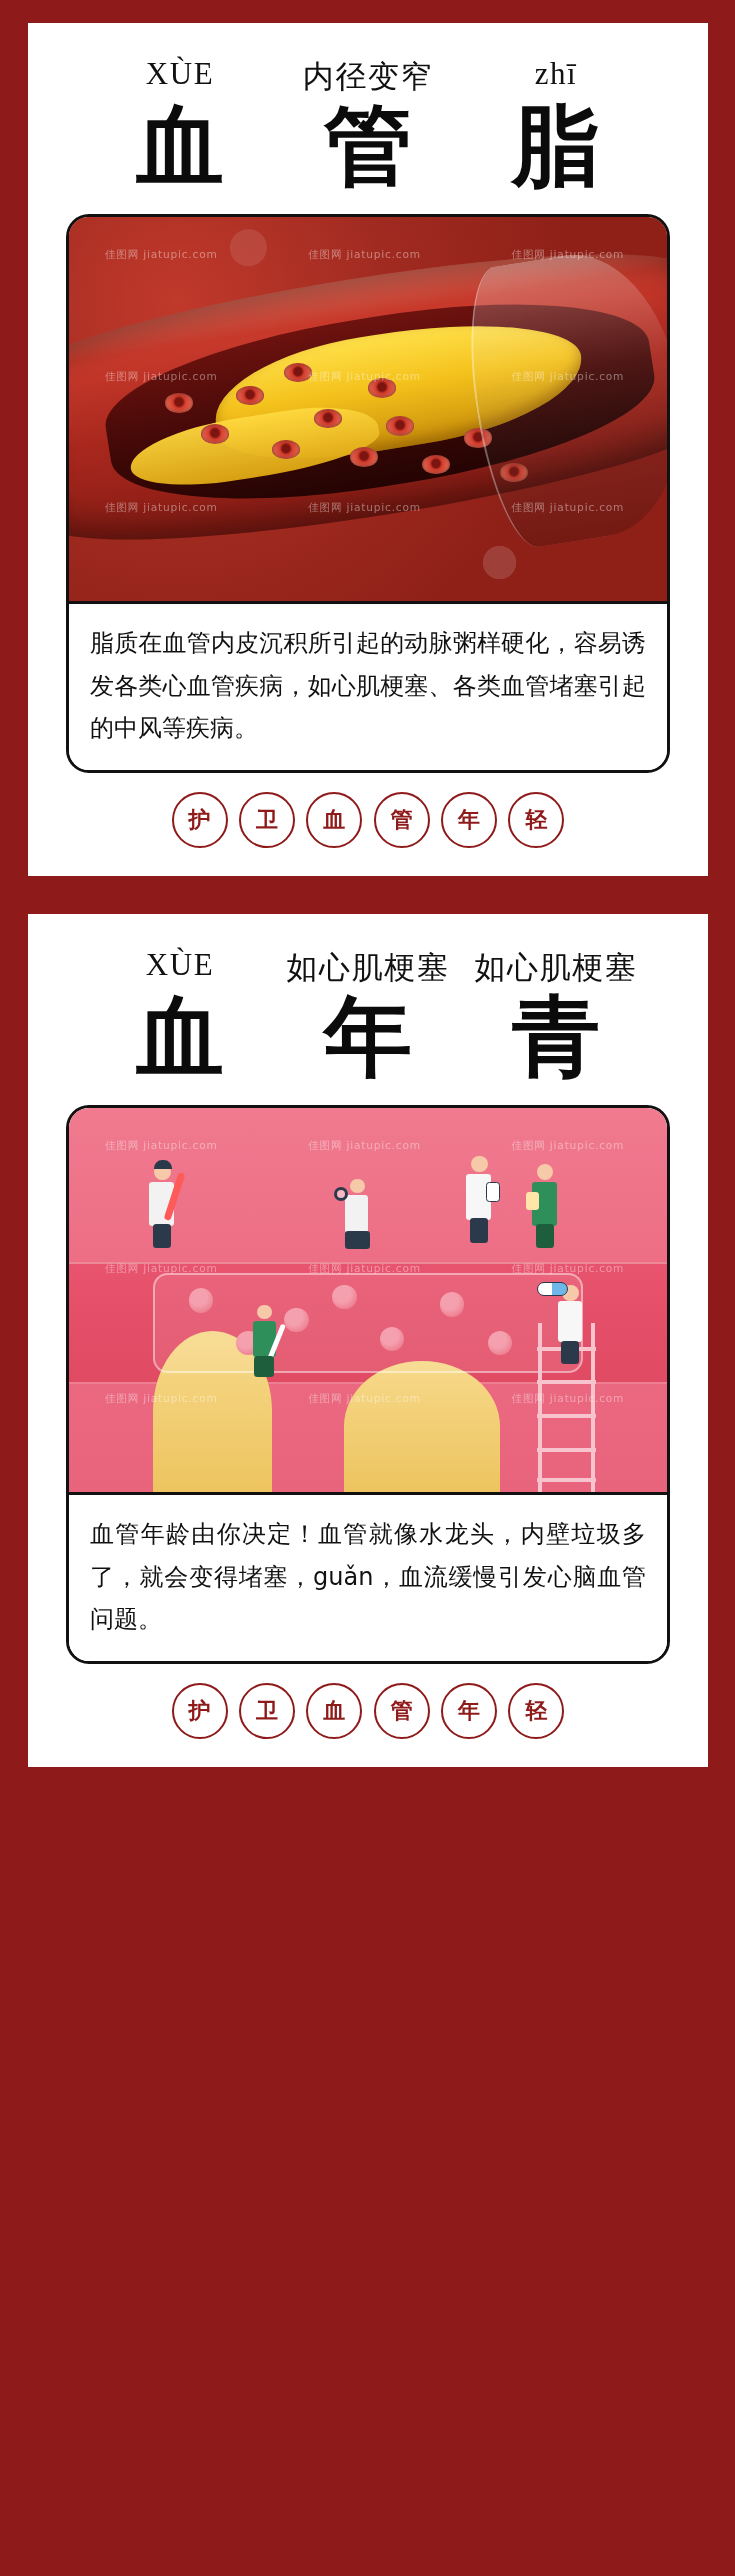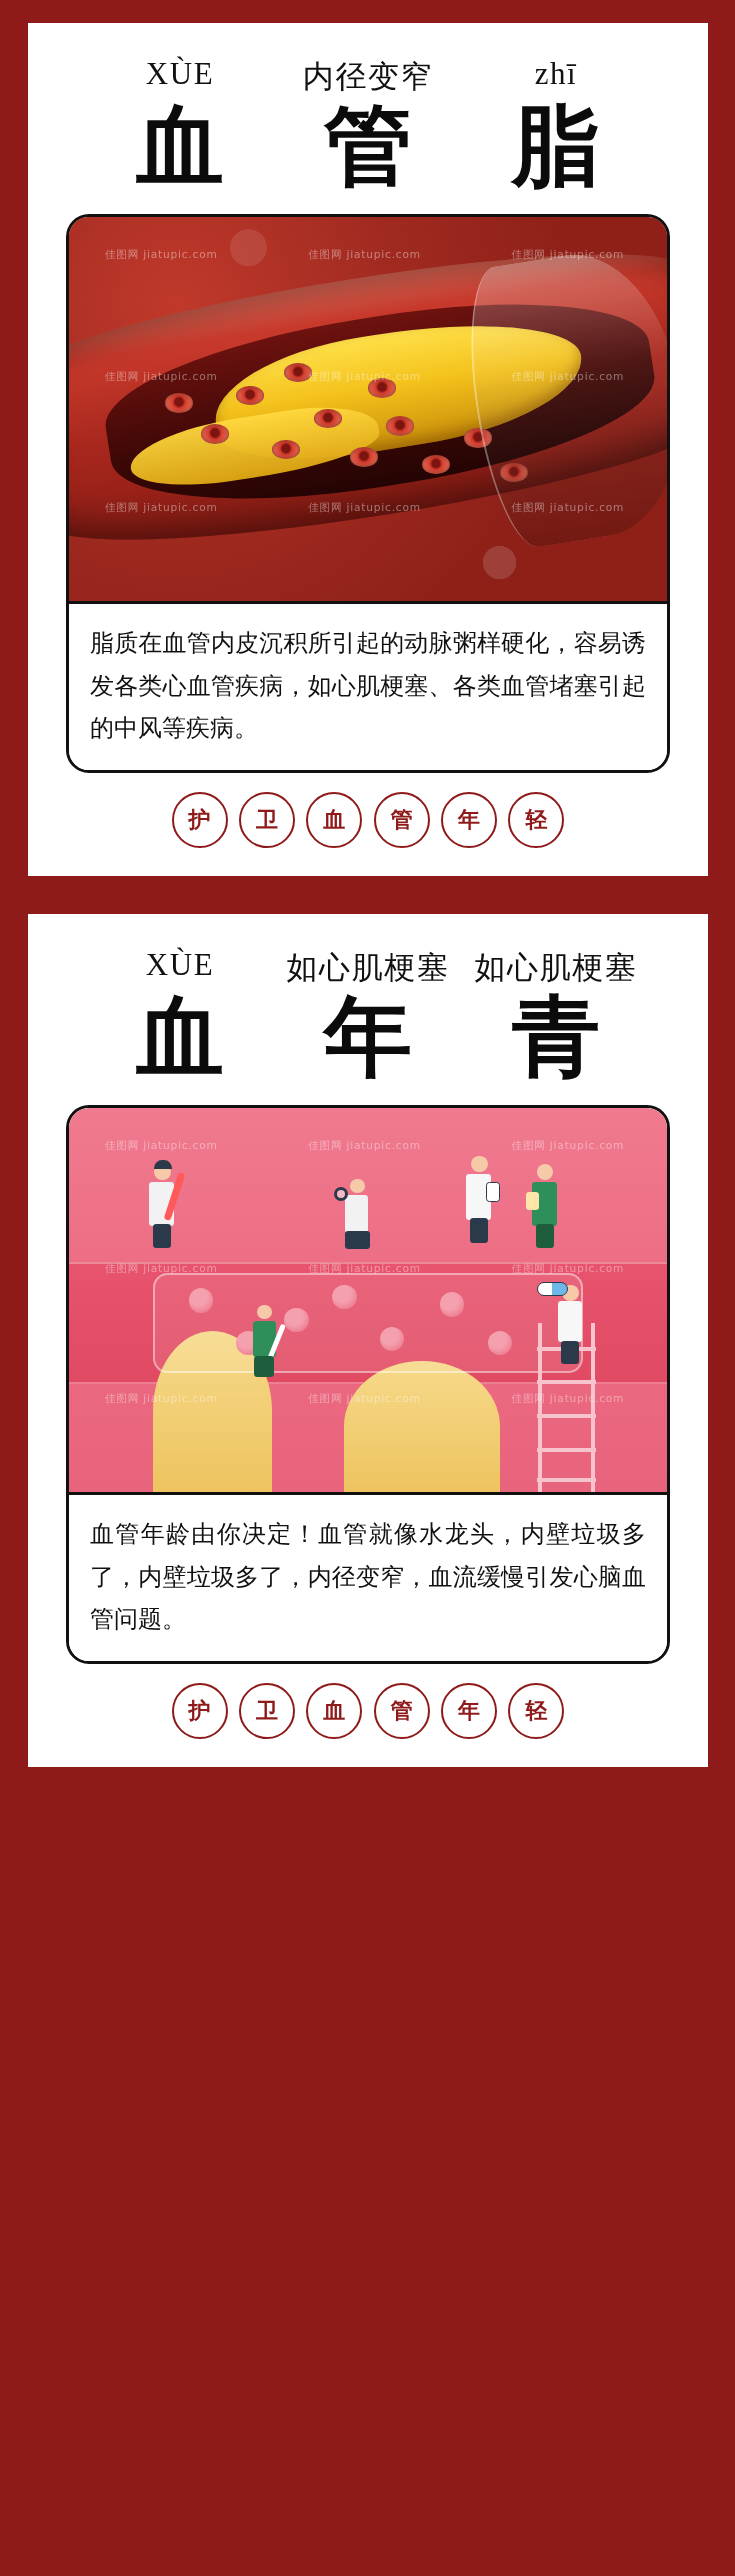--- a/index.html
+++ b/index.html
@@ -411,21 +411,21 @@
         <span class="wm" style="left:40%; top:8%;">佳图网 jiatupic.com</span>
         <span class="wm" style="left:74%; top:8%;">佳图网 jiatupic.com</span>
         <span class="wm" style="left:6%; top:40%;">佳图网 jiatupic.com</span>
         <span class="wm" style="left:40%; top:40%;">佳图网 jiatupic.com</span>
         <span class="wm" style="left:74%; top:40%;">佳图网 jiatupic.com</span>
         <span class="wm" style="left:6%; top:74%;">佳图网 jiatupic.com</span>
         <span class="wm" style="left:40%; top:74%;">佳图网 jiatupic.com</span>
         <span class="wm" style="left:74%; top:74%;">佳图网 jiatupic.com</span>
       </div>
 
-      <div class="caption">血管年龄由你决定！血管就像水龙头，内壁垃圾多了，内壁垃圾多了，内径变窄，血流缓慢引发心脑血管问题。</div>
+      <div class="caption">血管年龄由你决定！血管就像水龙头，内壁垃圾多了，就会变得堵塞，guǎn，血流缓慢引发心脑血管问题。</div>
     </div>
 
     <div class="slogan">
       <div class="bubble">护</div>
       <div class="bubble">卫</div>
       <div class="bubble">血</div>
       <div class="bubble">管</div>
       <div class="bubble">年</div>
       <div class="bubble">轻</div>
     </div>

